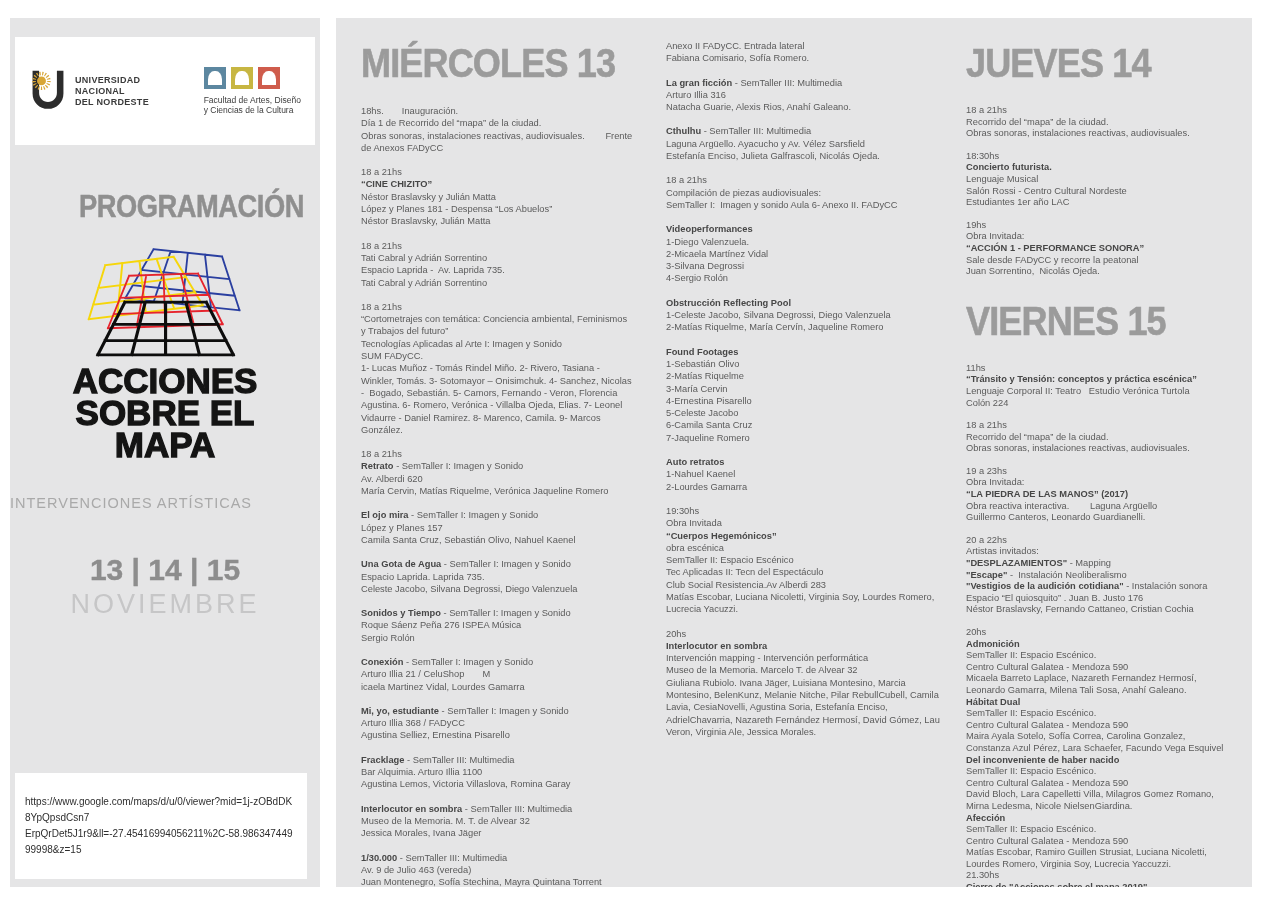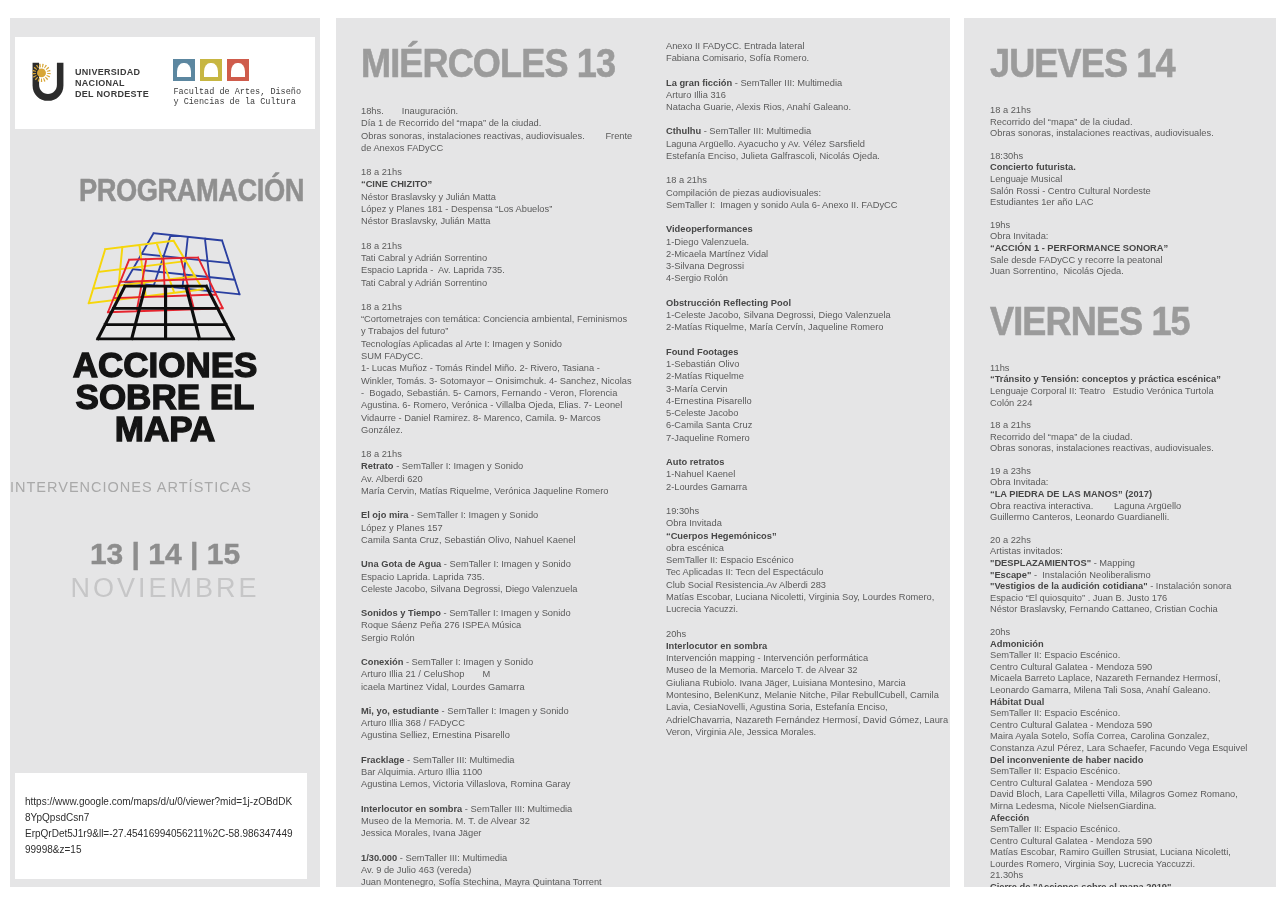--- a/index.html
+++ b/index.html
@@ -2,34 +2,34 @@
 <html><head>
 <meta charset="utf-8">
 <style>
   html,body{margin:0;padding:0;}
   body{
     width:1280px;height:905px;background:#ffffff;position:relative;
     font-family:"Liberation Sans", sans-serif;color:#5b5b5b;overflow:hidden;
   }
   .panel{position:absolute;top:18px;height:869px;background:#e5e5e6;overflow:hidden;}
   #left-panel{left:10px;width:310px;}
-  #middle-panel{left:336px;width:614px;}
-  #right-panel{left:964px;width:312px;}
+  #middle-panel{left:336px;width:614px;padding-left:40px;}
+  #right-panel{left:940px;width:312px;}
 
   
   .logo-box{margin:19px 5px 0 5px;height:84px;background:#fff;display:flex;
-    align-items:center;justify-content:space-between;padding:4px 14px;}
+    align-items:center;justify-content:space-between;padding:12px 14px;}
   .unne{display:flex;align-items:center;gap:8px;}
   .unne-text{font-size:9px;font-weight:700;line-height:11px;color:#3b3b3b;letter-spacing:.3px;}
   .fadycc{display:flex;flex-direction:column;align-items:flex-start;}
   .sq-row{display:flex;gap:5px;margin-bottom:6px;}
   .sq{width:22px;height:22px;position:relative;}
   .sq::after{content:"";position:absolute;left:4px;right:4px;top:4px;bottom:4px;
     background:#fff;border-radius:45% 45% 0 0 / 60% 60% 0 0;}
-  .fadycc-cap{font-family:Liberation Mono, monospace;font-size:8.5px;line-height:10.5px;color:#3c3c3c;}
+  .fadycc-cap{font-family:Liberation Sans, sans-serif;font-size:8.5px;line-height:10.5px;color:#3c3c3c;}
 
   .kicker{margin:44px 16px 0 0;text-align:right;font-size:31px;font-weight:700;color:#8f8f8f;
     letter-spacing:-.5px;transform:scaleX(.88);transform-origin:right top;-webkit-text-stroke:.5px #8f8f8f;}
   .map-logo{display:block;margin:22px auto 0;}
   .poster-title{margin-top:6px;text-align:center;font-size:35px;line-height:32px;font-weight:700;
     color:#141414;-webkit-text-stroke:1.3px #141414;letter-spacing:0;}
   .poster-subtitle{margin-top:30px;font-size:14.5px;line-height:25px;
     color:#a9a9a9;letter-spacing:1px;font-weight:400;}
   .event-dates{margin-top:37px;text-align:center;font-size:30px;font-weight:700;color:#8d8d8d;
     -webkit-text-stroke:.4px #8d8d8d;}

